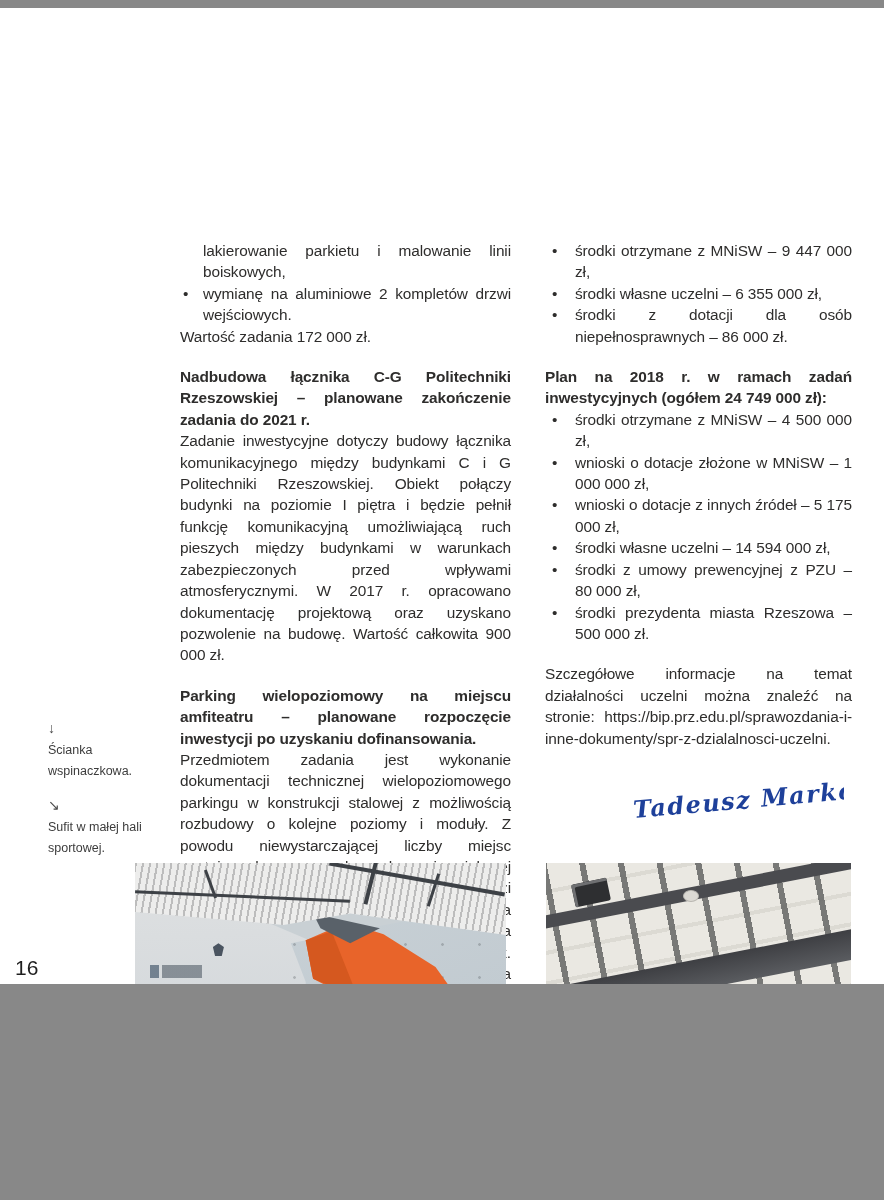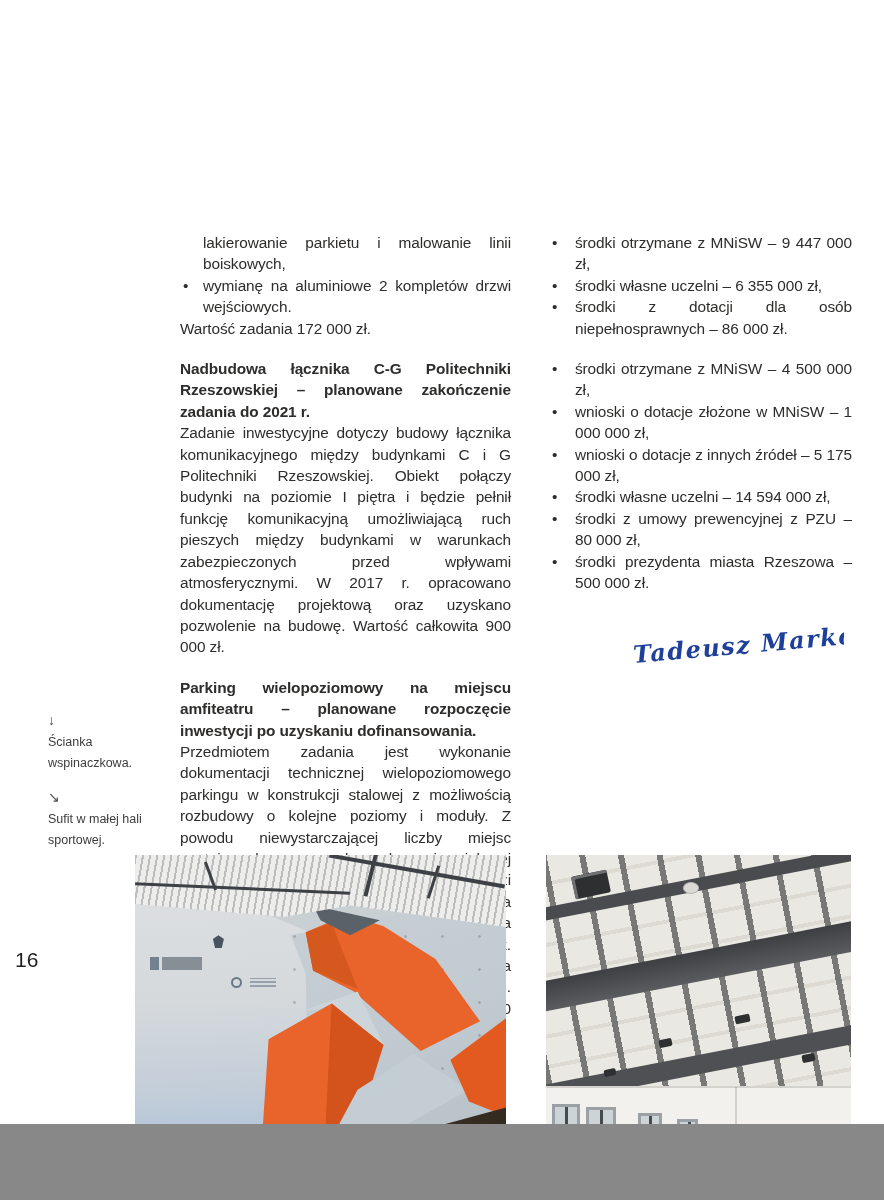--- a/index.html
+++ b/index.html
@@ -1,20 +1,20 @@
 <!DOCTYPE html>
 <html lang="pl"><head>
 <meta charset="utf-8">
 <style>
   html,body{margin:0;padding:0;}
   body{background:#888;}
   .page{
-    position:relative; width:884px; height:1124px; background:#ffffff;
+    position:relative; width:884px; height:976px; background:#ffffff;
     font-family:"Liberation Sans", sans-serif; color:#2e2d2c; overflow:hidden;
-    margin:0 auto;
+    margin:8px auto;
   }
   
   .col{position:absolute; top:232px; font-size:15.4px; line-height:21.4px; letter-spacing:-0.1px;}
   .col-left{left:180px; width:331px;}
   .col-right{left:545px; width:307px;}
   .col p{margin:0; text-align:justify;}
   .sect{margin-top:19px;}
   .hd{font-weight:bold; text-align:justify; margin:0;}
   .li-row{display:flex; align-items:flex-start;}
   .col-left .li-row .blt{flex:0 0 20px; text-align:left; padding-left:3px;}
@@ -163,20 +163,21 @@
             <span class="li-text">środki własne uczelni – 6 355 000 zł,</span>
           </li>
           <li>
             <span class="blt">•</span>
             <span class="li-text">środki z dotacji dla osób niepełnosprawnych – 86 000 zł.</span>
           </li>
         </ul>
     </div>
 
     <div class="sect">
+      <p class="hd">Plan na 2018 r. w ramach zadań inwestycyjnych (ogółem 24 749 000 zł):</p>
       <ul class="blist">
           <li>
             <span class="blt">•</span>
             <span class="li-text">środki otrzymane z MNiSW – 4 500 000 zł,</span>
           </li>
           <li>
             <span class="blt">•</span>
             <span class="li-text">wnioski o dotacje złożone w MNiSW – 1 000 000 zł,</span>
           </li>
           <li>
@@ -192,20 +193,23 @@
             <span class="li-text">środki z umowy prewencyjnej z PZU – 80 000 zł,</span>
           </li>
           <li>
             <span class="blt">•</span>
             <span class="li-text">środki prezydenta miasta Rzeszowa – 500 000 zł.</span>
           </li>
         </ul>
     </div>
 
 
+    <div class="sect">
+      <p>Szczegółowe informacje na temat działalności uczelni można znaleźć na stronie: https://bip.prz.edu.pl/sprawozdania-i-inne-dokumenty/spr-z-dzialalnosci-uczelni.</p>
+    </div>
 
     <div class="sig-wrap">
       <svg viewBox="0 0 215 52" width="215" height="52" aria-hidden="true">
         <text x="4" y="34" class="sig-text" transform="rotate(-5 107 26)">Tadeusz Markowski</text>
       </svg>
     </div>
   </div>
 
   <div class="margin-notes">
     <div class="mnote">

